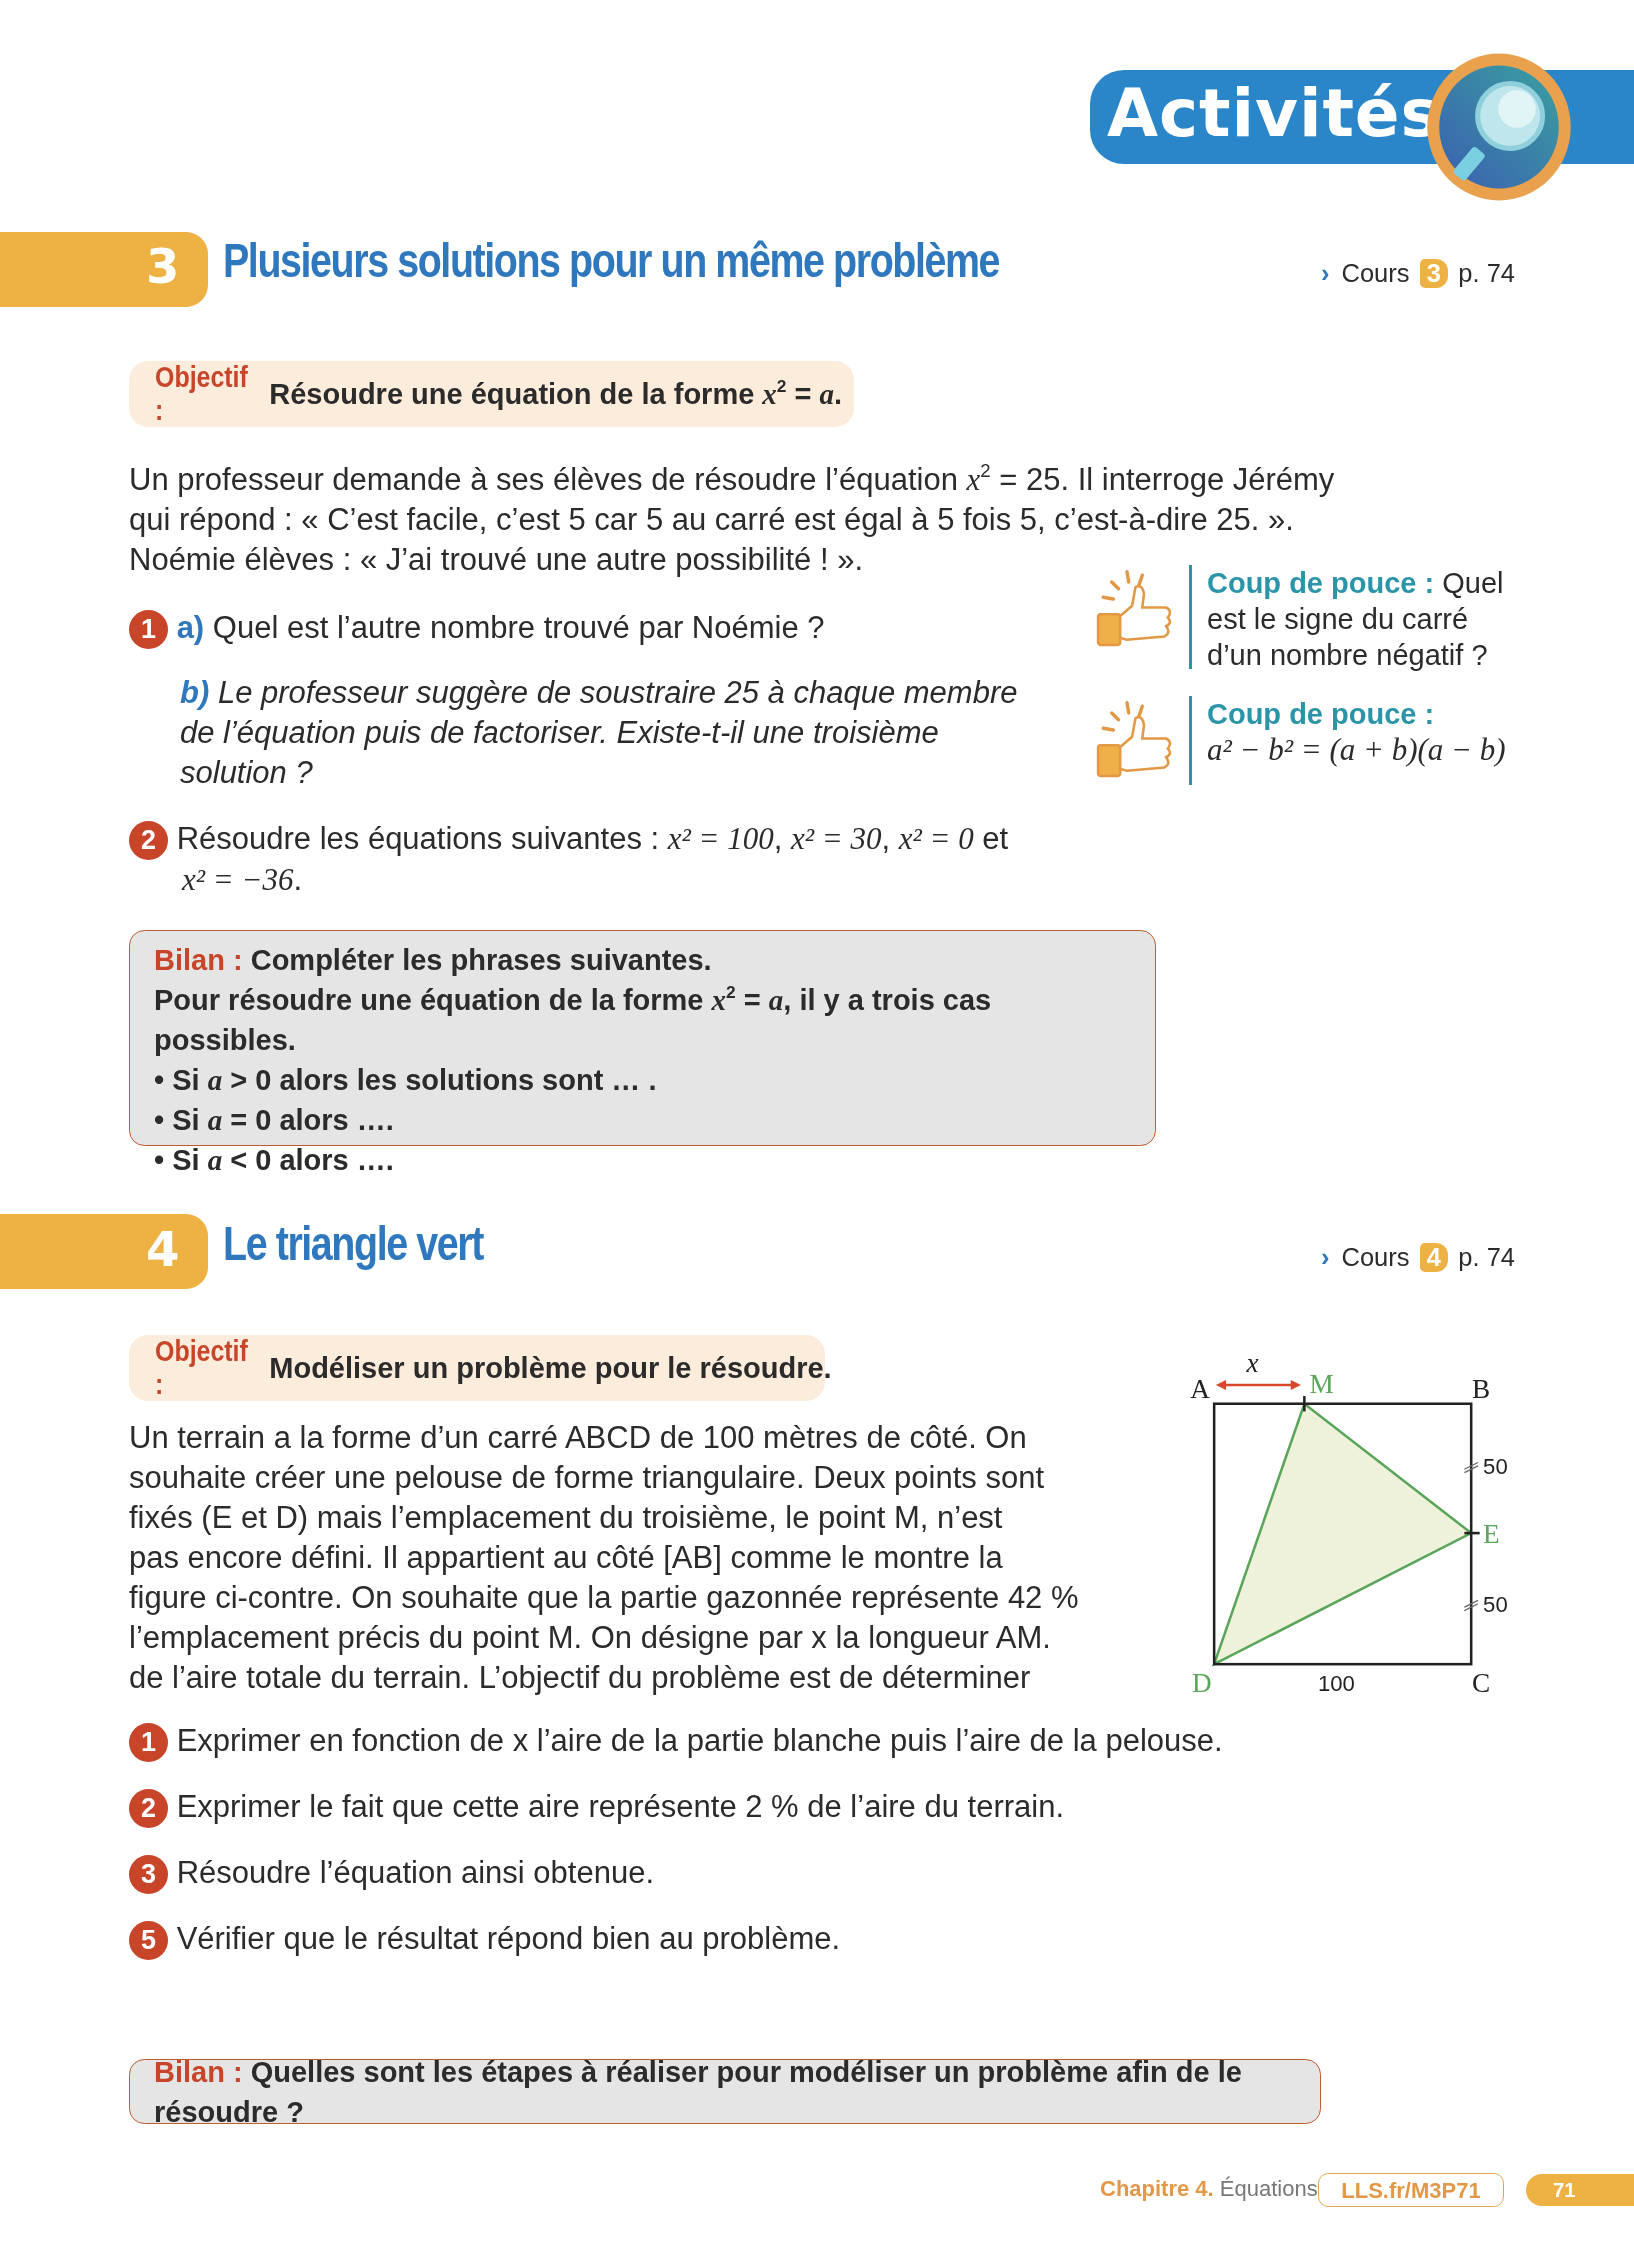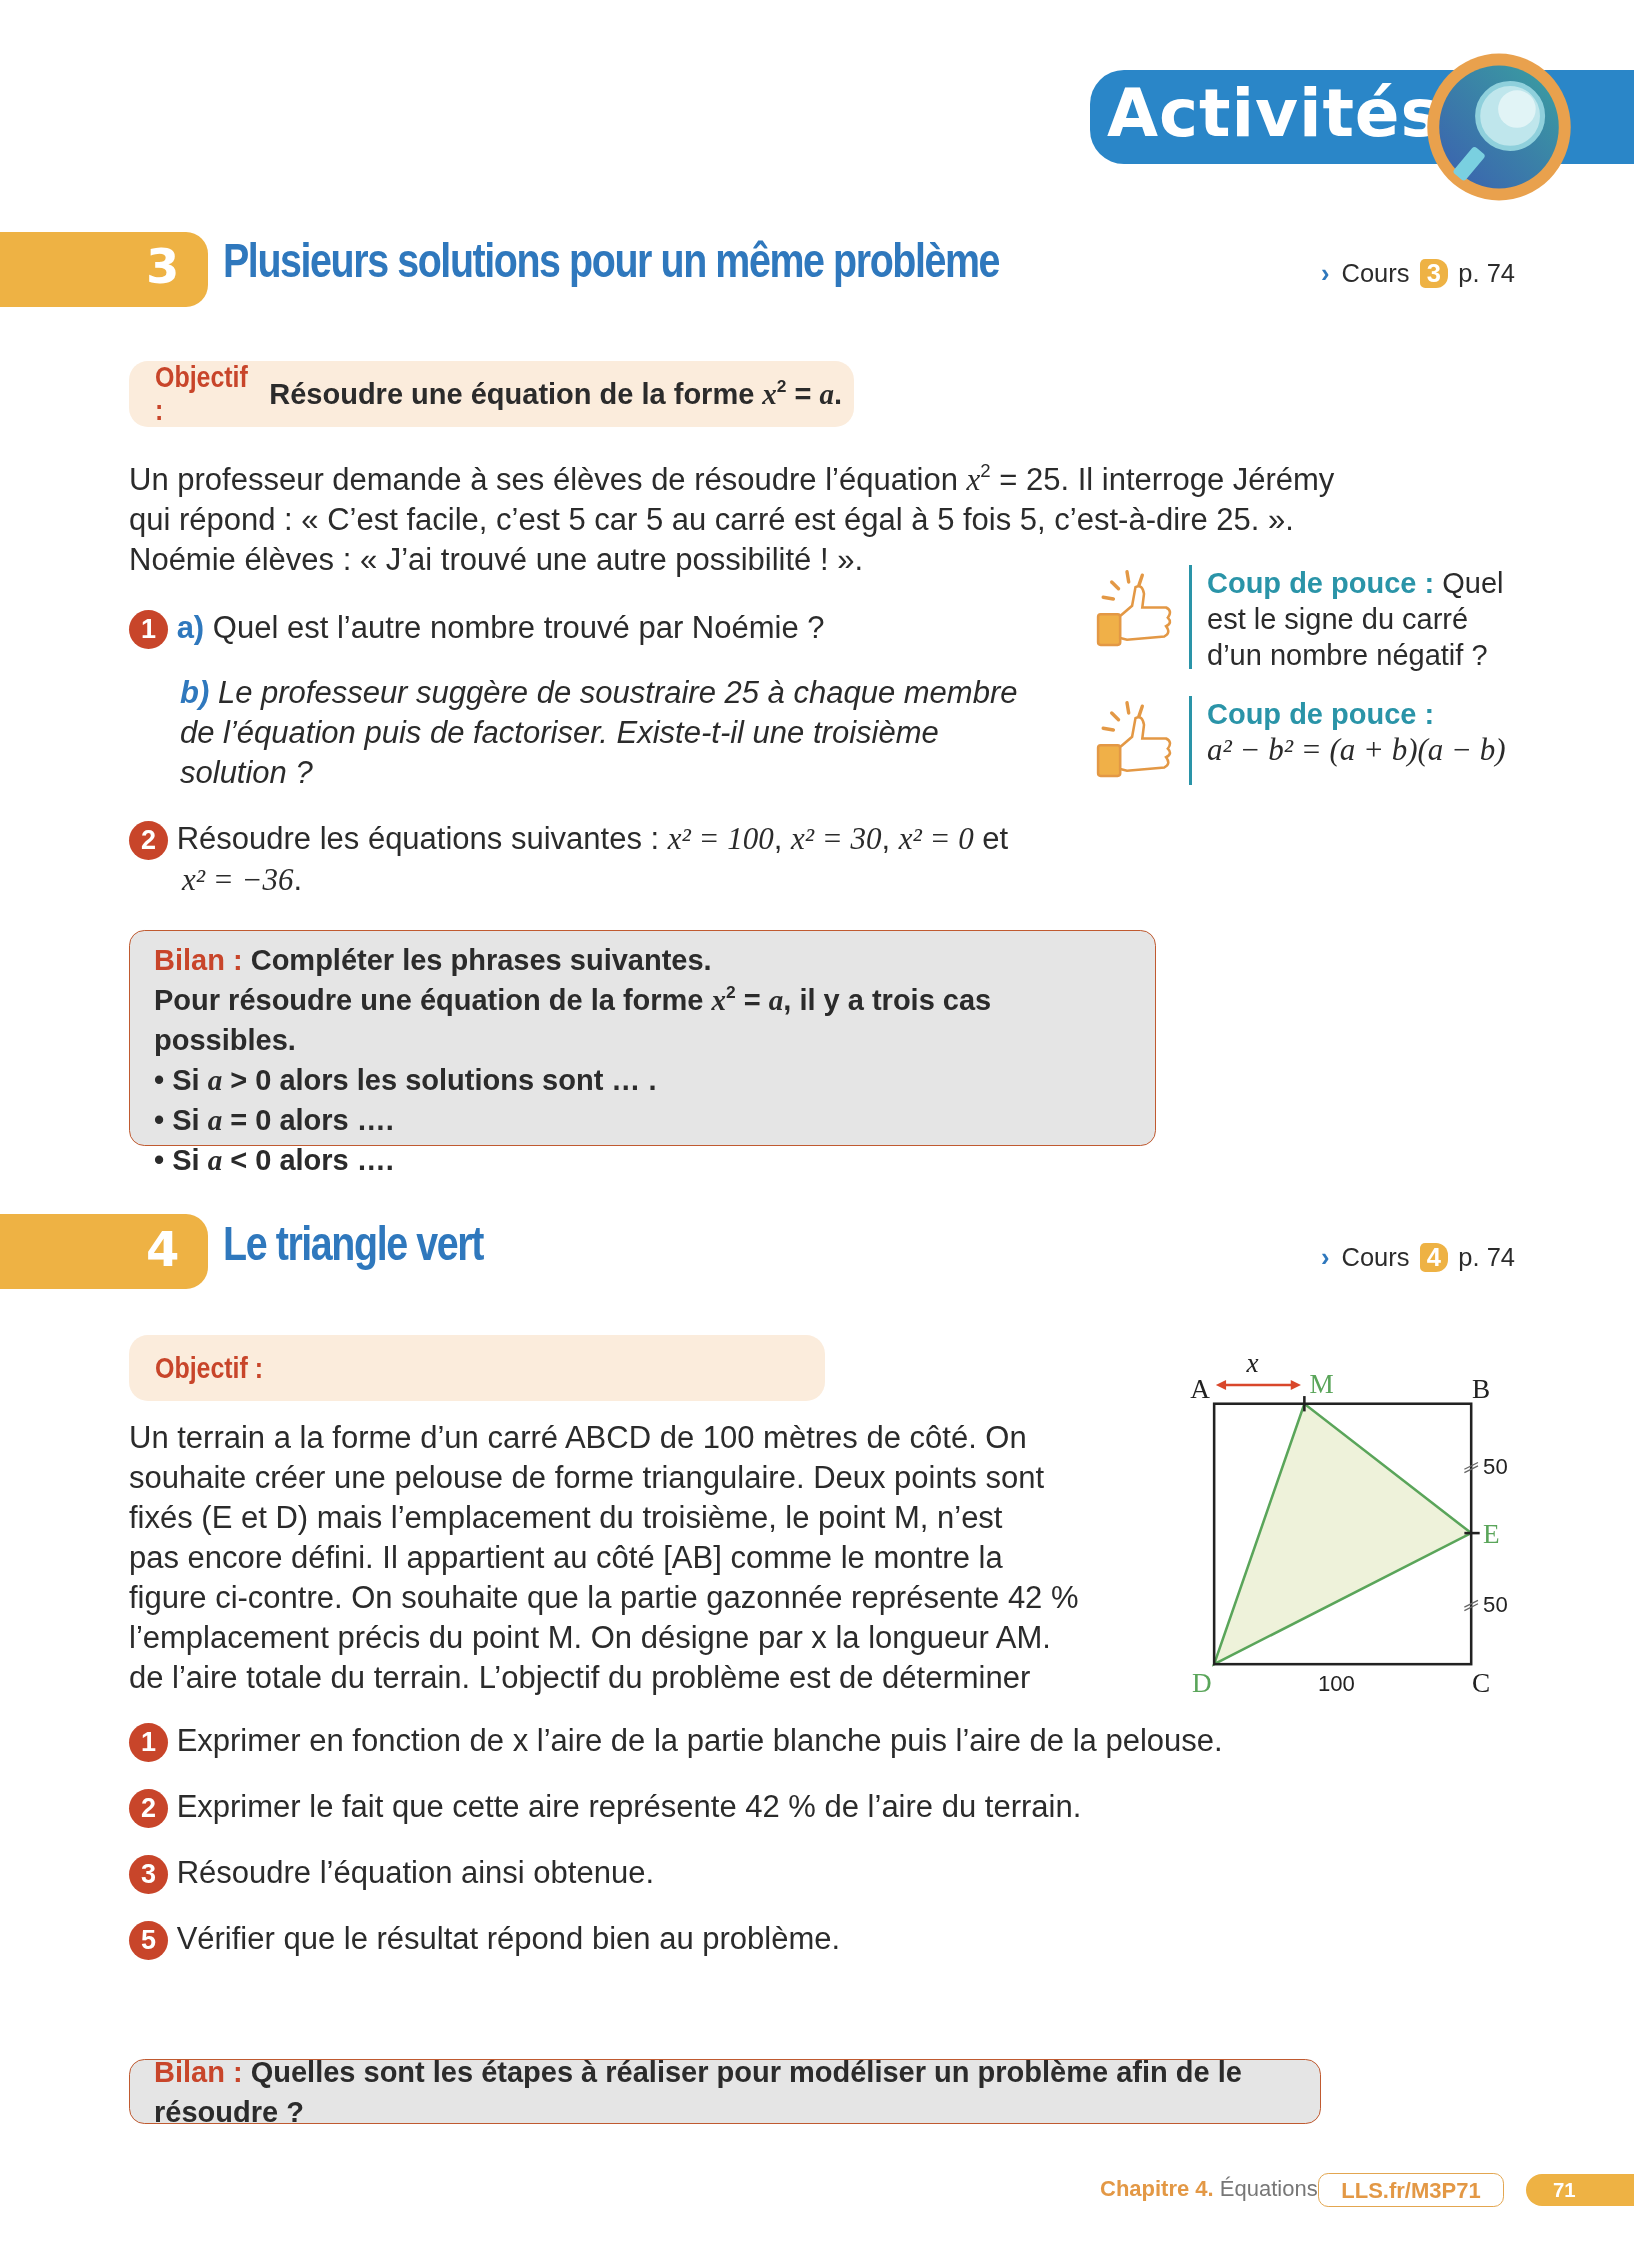--- a/index.html
+++ b/index.html
@@ -148,20 +148,21 @@
 <div class="abs sec-num" style="left:146px; top:1221px;">4</div>
 <div class="abs sec-title" style="left:223px; top:1216px;">Le triangle vert</div>
 <div class="abs cours" style="left:1321px; top:1243px;">
   <span class="chev">›</span><span>Cours</span>
   <span class="badge">4</span>
   <span>p. 74</span>
 </div>
 
 <div class="abs objectif" style="left:129px; top:1335px; width:696px;">
   <span class="lbl">Objectif :</span>
+  <span class="txt">Modéliser un problème pour le résoudre.</span>
 </div>
 
 <div class="abs para" style="left:129px; top:1418px; width:988px;">
   <div>Un terrain a la forme d’un carré ABCD de 100 mètres de côté. On</div>
   <div>souhaite créer une pelouse de forme triangulaire. Deux points sont</div>
   <div>fixés (E et D) mais l’emplacement du troisième, le point M, n’est</div>
   <div>pas encore défini. Il appartient au côté [AB] comme le montre la</div>
   <div>figure ci-contre. On souhaite que la partie gazonnée représente 42 %</div>
   <div>l’emplacement précis du point M. On désigne par x la longueur AM.</div>
   <div>de l’aire totale du terrain. L’objectif du problème est de déterminer</div>
@@ -190,21 +191,21 @@
   <text x="158" y="56" font-family="Liberation Serif, serif" font-size="32" fill="#5aa55a">M</text>
   <text x="362" y="233" font-family="Liberation Serif, serif" font-size="32" fill="#5aa55a">E</text>
   <text x="84" y="32" font-family="Liberation Serif, serif" font-style="italic" font-size="32" fill="#222">x</text>
   <text x="168" y="407" font-family="Liberation Sans, sans-serif" font-size="26" fill="#222">100</text>
   <text x="362" y="152" font-family="Liberation Sans, sans-serif" font-size="26" fill="#222">50</text>
   <text x="362" y="314" font-family="Liberation Sans, sans-serif" font-size="26" fill="#222">50</text>
 </svg>
 
 <div class="abs para" style="left:129px; top:1721px; width:1277px;">
   <div style="height:66px;"><span class="step-num">1</span> <span>Exprimer en fonction de x l’aire de la partie blanche puis l’aire de la pelouse.</span></div>
-  <div style="height:66px;"><span class="step-num">2</span> <span>Exprimer le fait que cette aire représente 42 % de l’aire du terrain.</span></div>
+  <div style="height:66px;"><span class="step-num">2</span> <span>Exprimer le fait que cette aire représente 2 % de l’aire du terrain.</span></div>
   <div style="height:66px;"><span class="step-num">3</span> <span>Résoudre l’équation ainsi obtenue.</span></div>
   <div style="height:66px;"><span class="step-num">5</span> <span>Vérifier que le résultat répond bien au problème.</span></div>
 </div>
 
 <div class="abs bilan" style="left:129px; top:2059px; width:1192px; height:65px; display:flex; align-items:center;">
   <span><span class="lbl">Bilan :</span><span> Quelles sont les étapes à réaliser pour modéliser un problème afin de le résoudre ?</span></span>
 </div>
 
 <div id="footer-chap" class="abs">
   <span class="c">Chapitre 4.</span><span class="t"> Équations</span>

